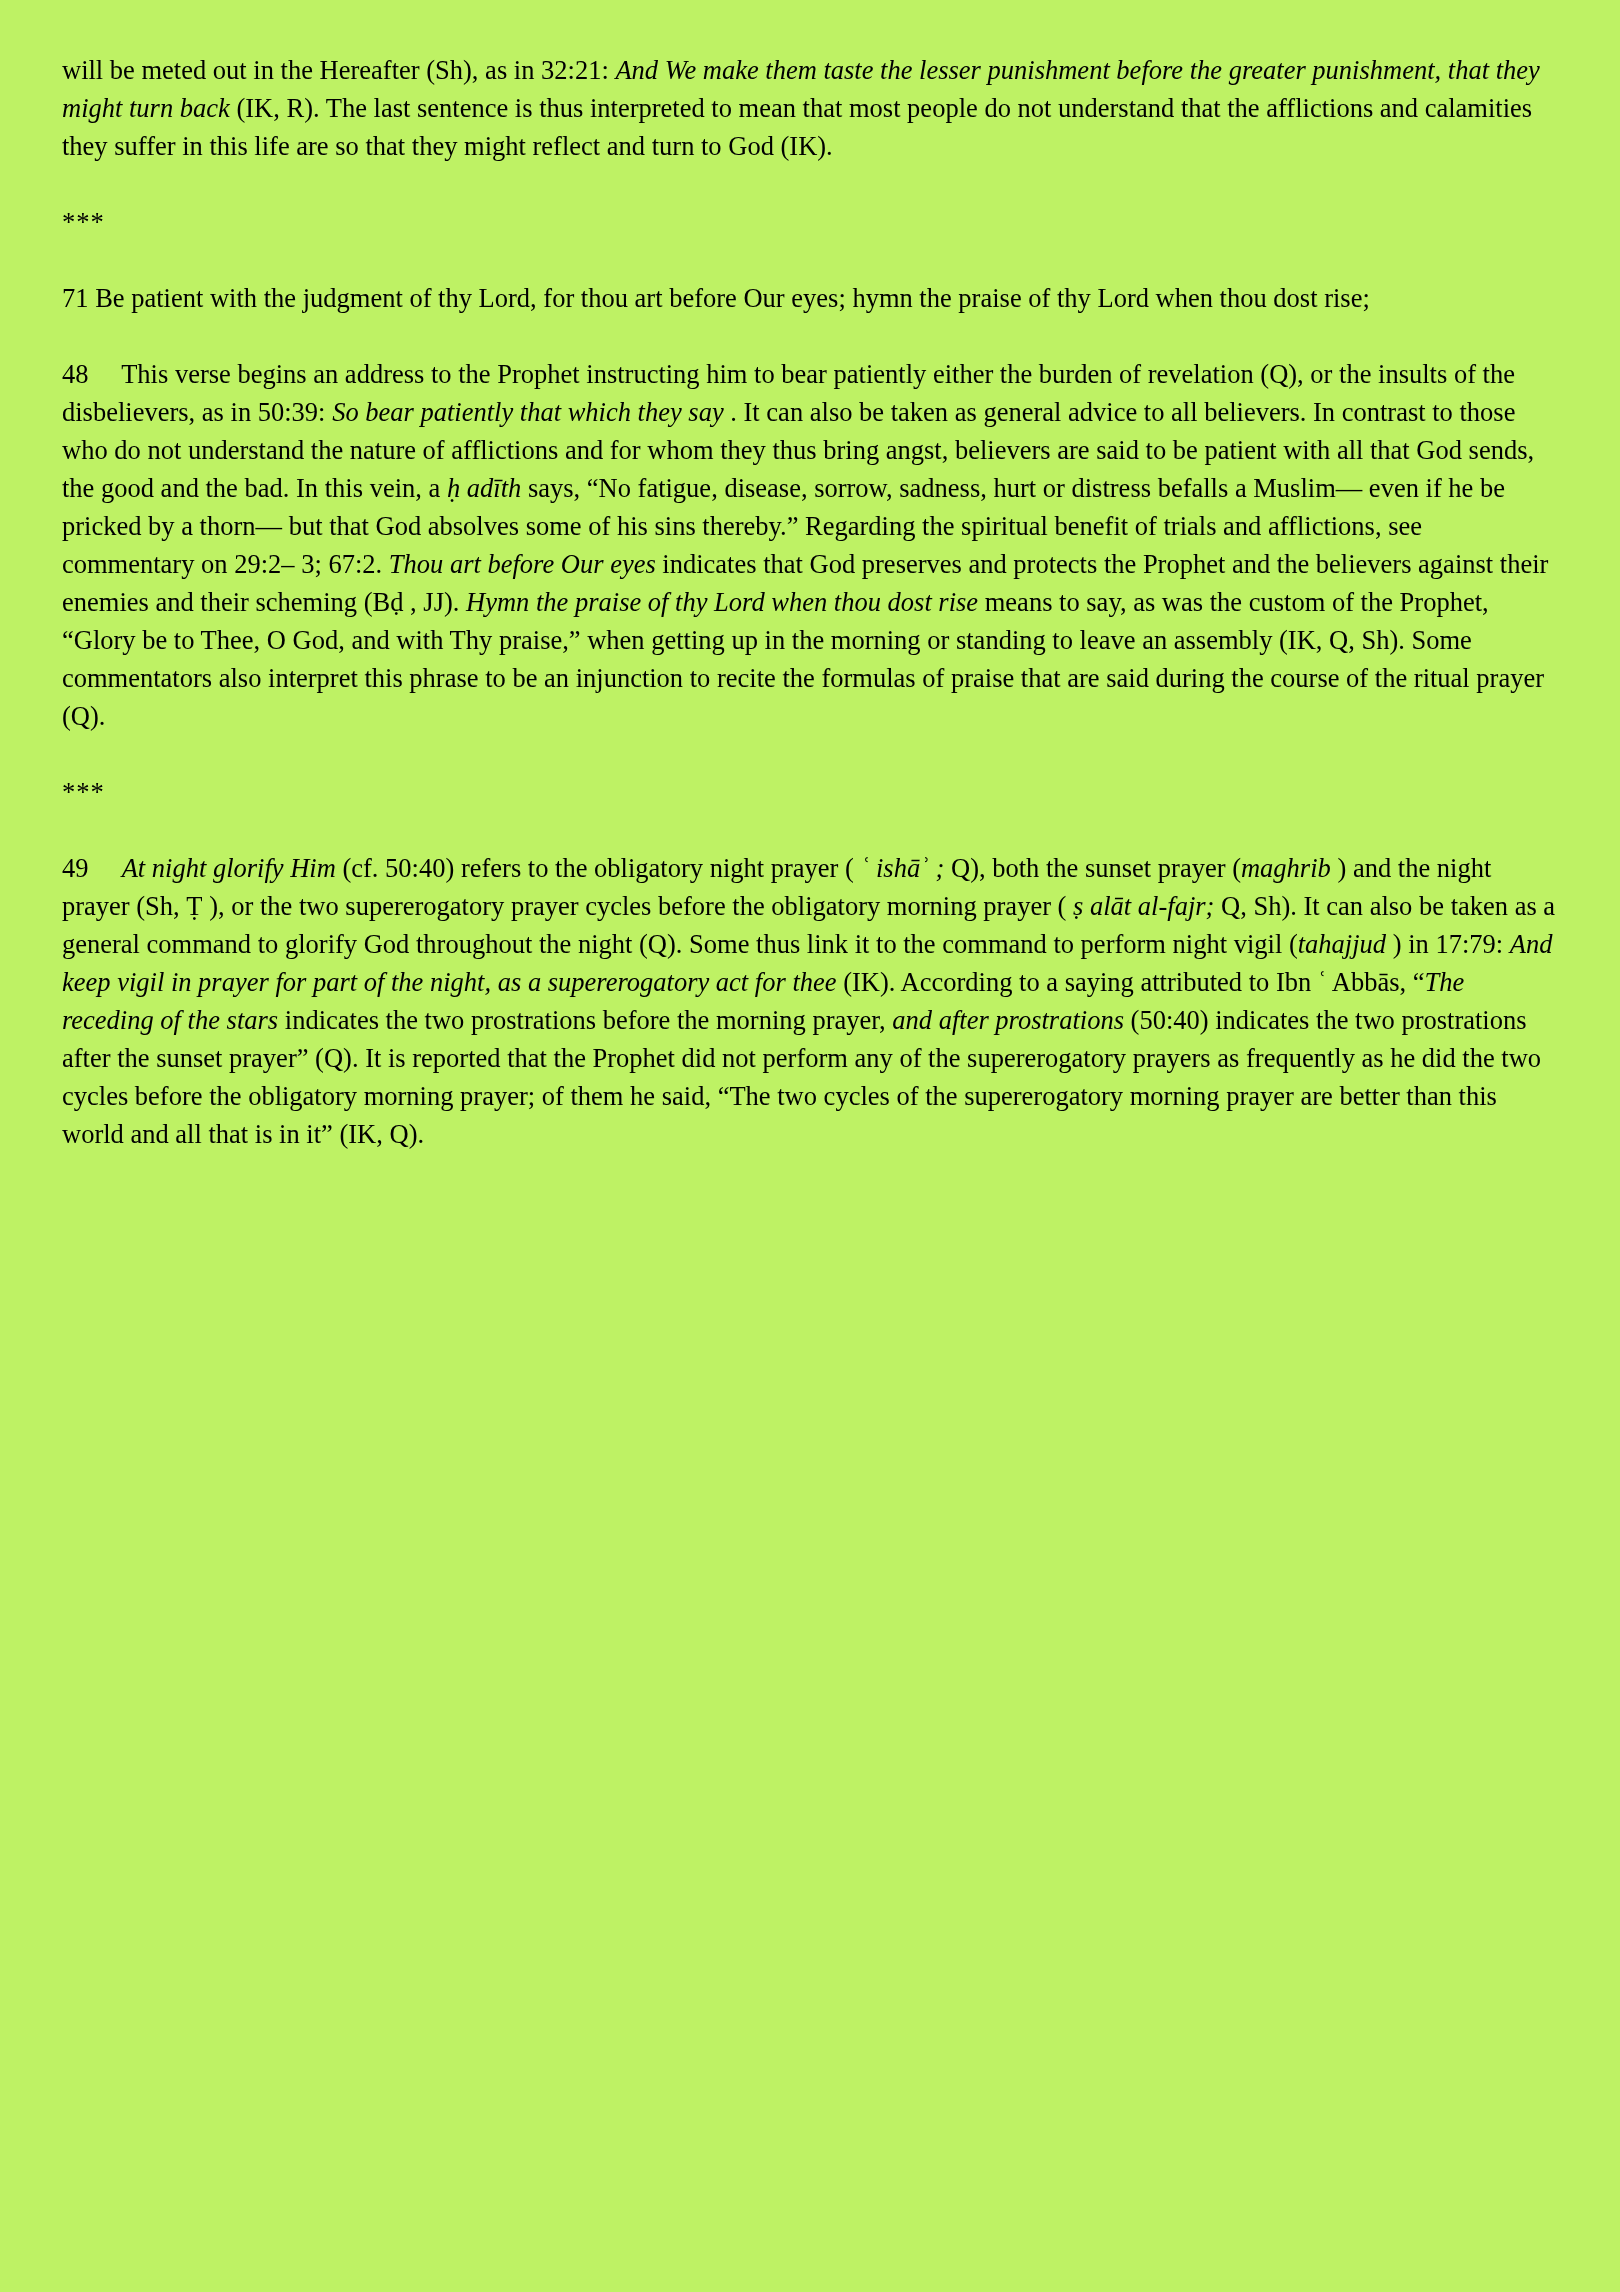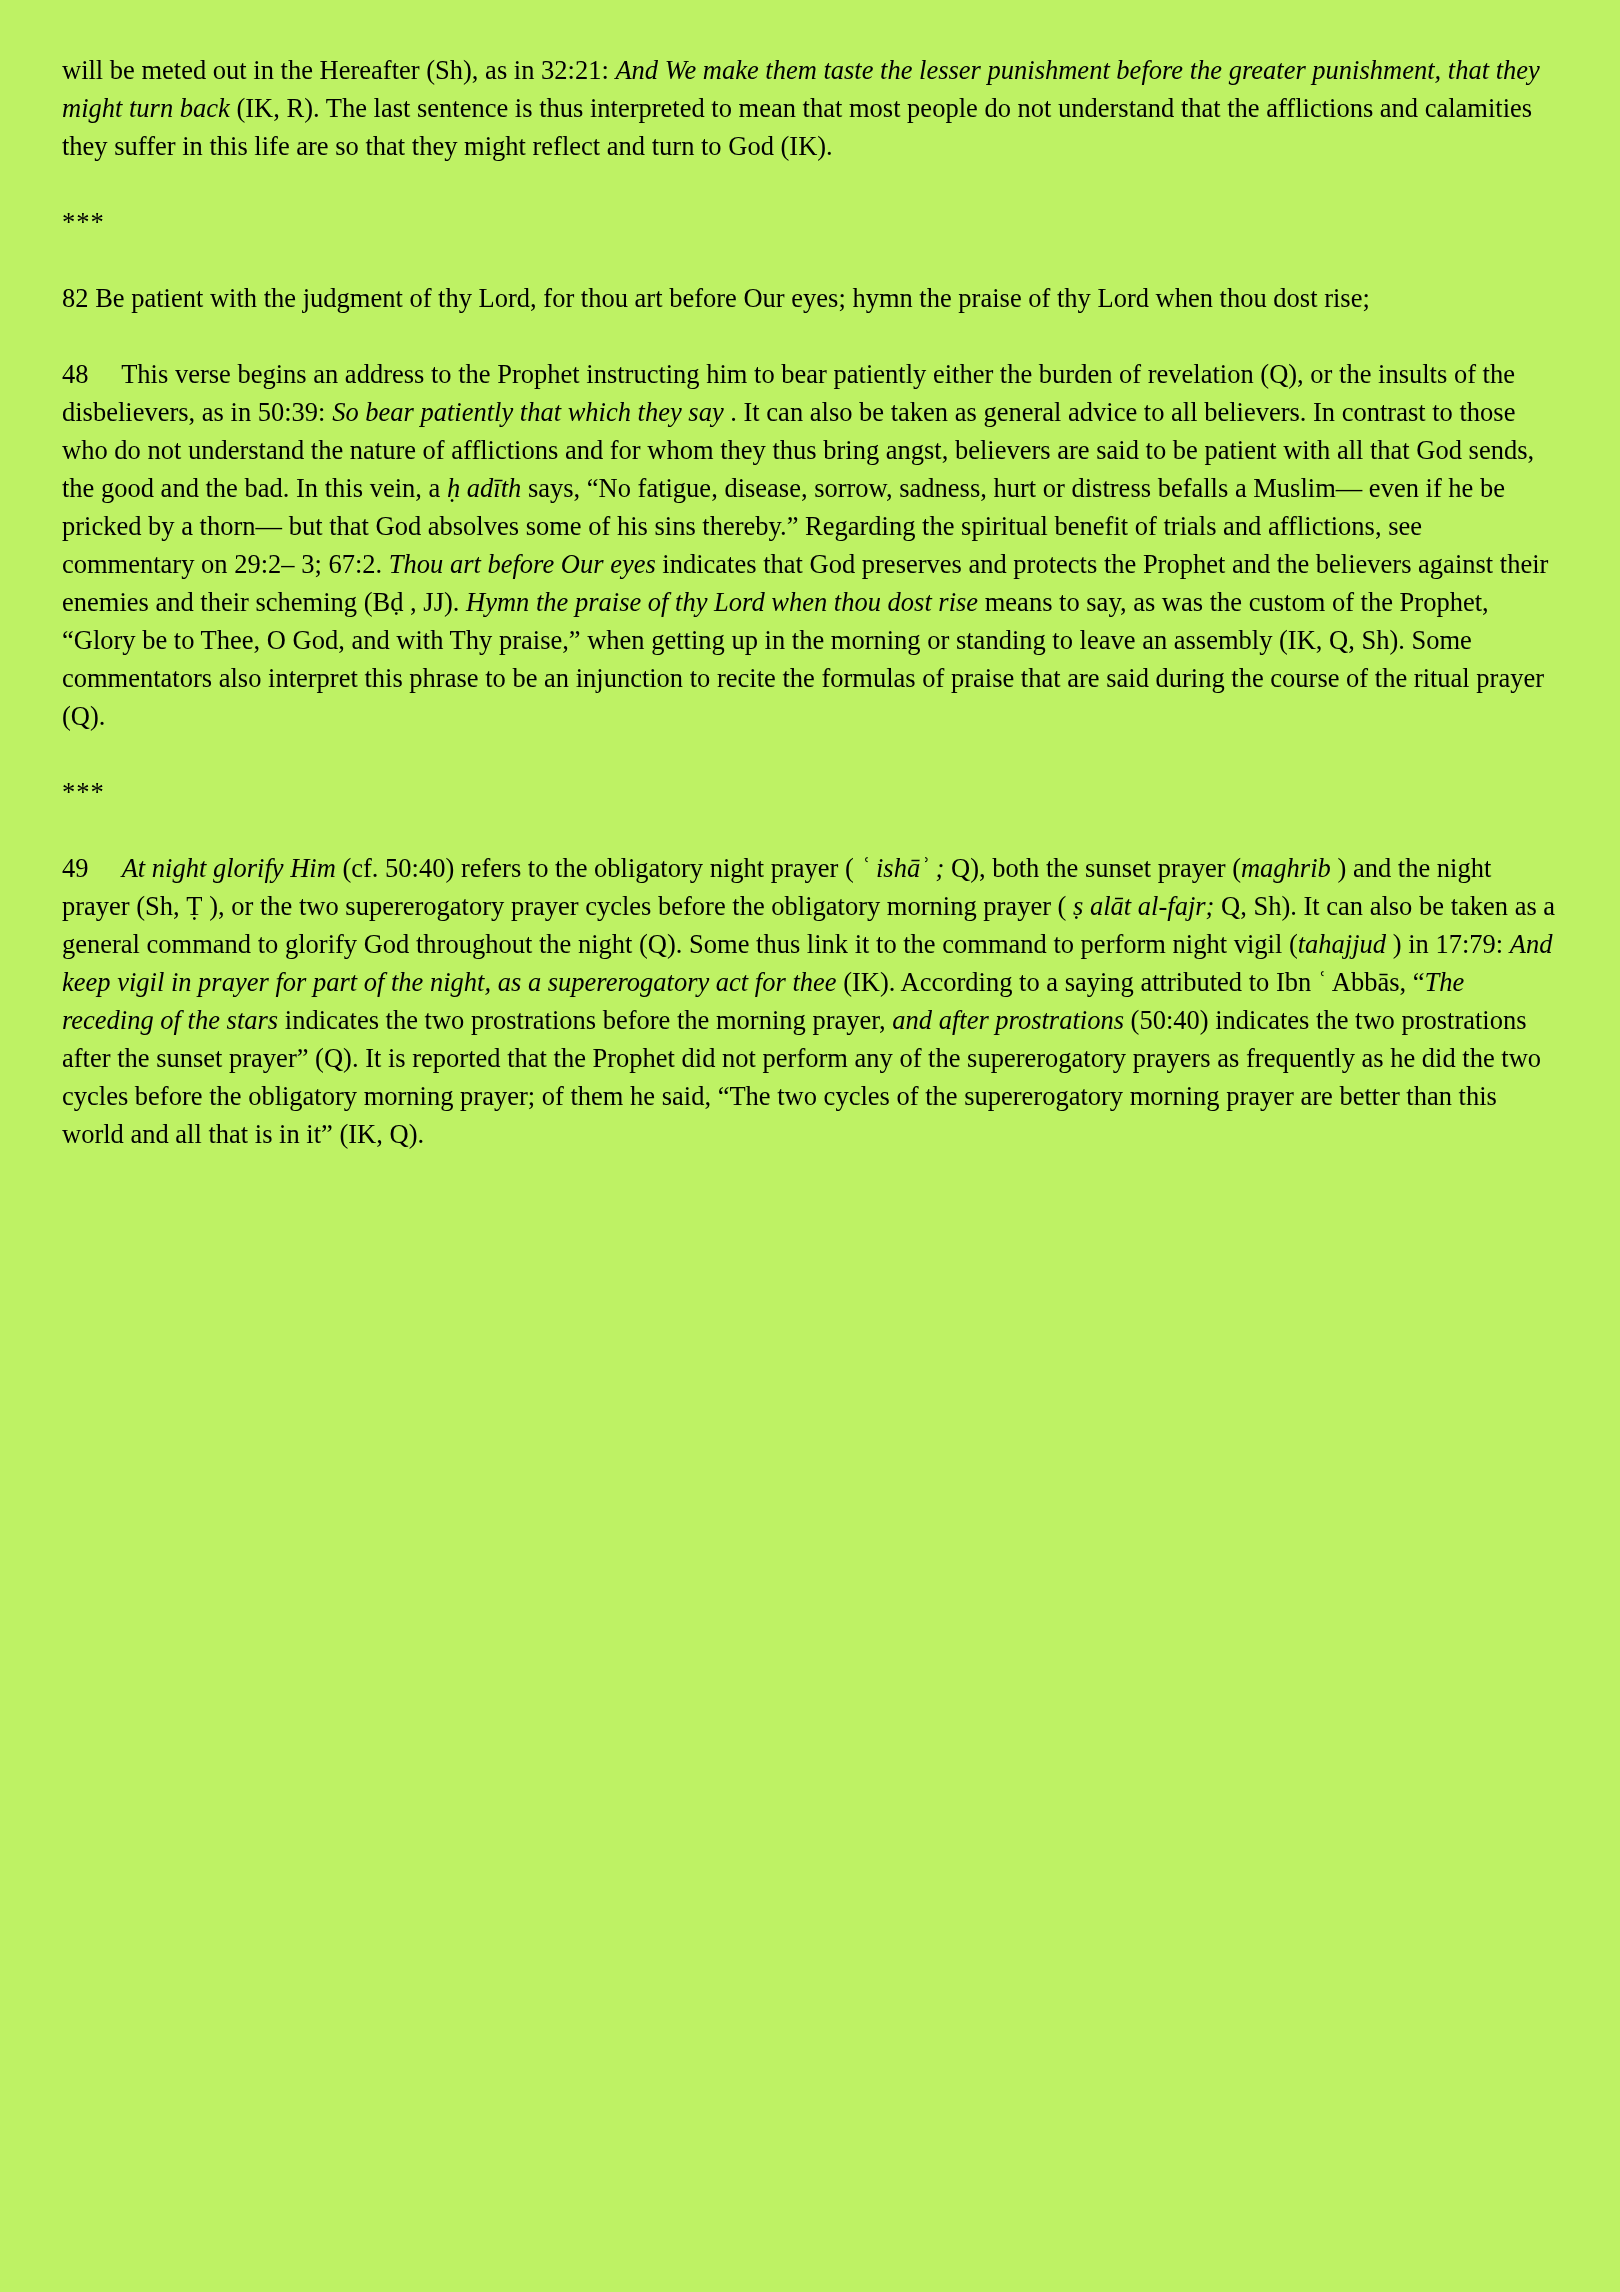--- a/index.html
+++ b/index.html
@@ -39,19 +39,19 @@
     letter-spacing: 1px;
   }
 </style>
 </head>
 <body style="background: rgb(255, 255, 255); color: rgb(0, 0, 0);">
 
 <div class="page">
   <div class="doc">
     <p><span>will be meted out in the Hereafter (Sh), as in 32:21: </span><span class="it">And We make them taste the lesser punishment before the greater punishment, that they might turn back</span><span> (IK, R). The last sentence is thus interpreted to mean that most people do not understand that the afflictions and calamities they suffer in this life are so that they might reflect and turn to God (IK).</span></p>
     <p class="separator"><span>***</span></p>
-    <p><span>82 Be patient with the judgment of thy Lord, for thou art before Our eyes; hymn the praise of thy Lord when thou dost rise;</span></p>
+    <p><span>71 Be patient with the judgment of thy Lord, for thou art before Our eyes; hymn the praise of thy Lord when thou dost rise;</span></p>
     <p><span>48     This verse begins an address to the Prophet instructing him to bear patiently either the burden of revelation (Q), or the insults of the disbelievers, as in 50:39: </span><span class="it">So bear patiently that which they say</span><span> . It can also be taken as general advice to all believers. In contrast to those who do not understand the nature of afflictions and for whom they thus bring angst, believers are said to be patient with all that God sends, the good and the bad. In this vein, a </span><span class="it">ḥ adīth</span><span> says, “No fatigue, disease, sorrow, sadness, hurt or distress befalls a Muslim— even if he be pricked by a thorn— but that God absolves some of his sins thereby.” Regarding the spiritual benefit of trials and afflictions, see commentary on 29:2– 3; 67:2. </span><span class="it">Thou art before Our eyes</span><span> indicates that God preserves and protects the Prophet and the believers against their enemies and their scheming (Bḍ , JJ). </span><span class="it">Hymn the praise of thy Lord when thou dost rise</span><span> means to say, as was the custom of the Prophet, “Glory be to Thee, O God, and with Thy praise,” when getting up in the morning or standing to leave an assembly (IK, Q, Sh). Some commentators also interpret this phrase to be an injunction to recite the formulas of praise that are said during the course of the ritual prayer (Q).</span></p>
     <p class="separator"><span>***</span></p>
     <p><span>49     </span><span class="it">At night glorify Him</span><span> (cf. 50:40) refers to the obligatory night prayer ( </span><span class="it">ʿ ishāʾ ;</span><span> Q), both the sunset prayer (</span><span class="it">maghrib</span><span> ) and the night prayer (Sh, Ṭ ), or the two supererogatory prayer cycles before the obligatory morning prayer ( </span><span class="it">ṣ alāt al-fajr;</span><span> Q, Sh). It can also be taken as a general command to glorify God throughout the night (Q). Some thus link it to the command to perform night vigil (</span><span class="it">tahajjud</span><span> ) in 17:79: </span><span class="it">And keep vigil in prayer for part of the night, as a supererogatory act for thee</span><span> (IK). According to a saying attributed to Ibn ʿ Abbās, “</span><span class="it">The receding of the stars</span><span> indicates the two prostrations before the morning prayer, </span><span class="it">and after prostrations</span><span> (50:40) indicates the two prostrations after the sunset prayer” (Q). It is reported that the Prophet did not perform any of the supererogatory prayers as frequently as he did the two cycles before the obligatory morning prayer; of them he said, “The two cycles of the supererogatory morning prayer are better than this world and all that is in it” (IK, Q).</span></p>
   </div>
 </div>
 
 
 </body></html>

